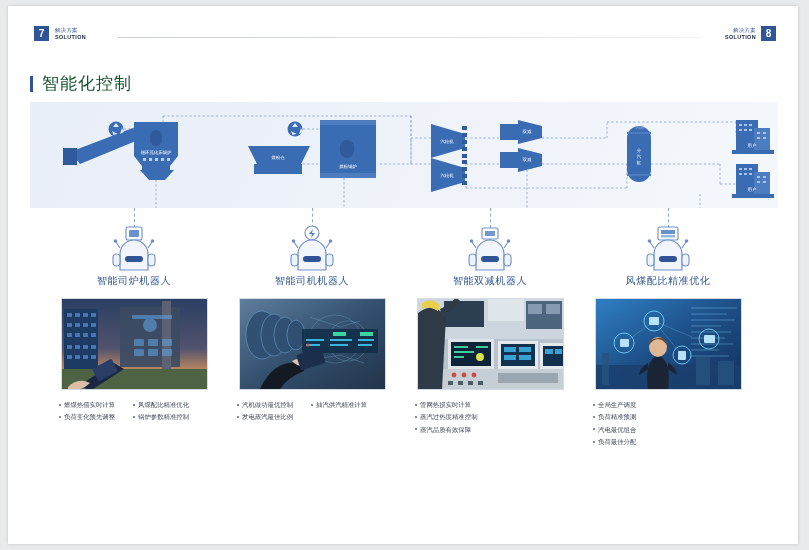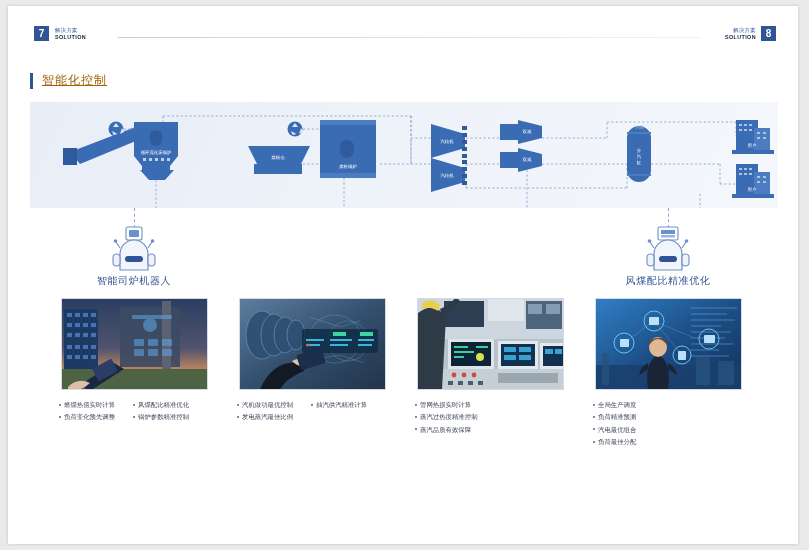--- a/index.html
+++ b/index.html
@@ -24,21 +24,21 @@
   .hdr-en{font-size:5.4px;color:#17243e;font-weight:bold;letter-spacing:.4px;line-height:1.25;}
   .hdr-rule{
     position:absolute;left:110px;top:31px;width:583px;height:1px;
     background:linear-gradient(to right,#c9cdd6,#e4e7ec 70%,#f2f3f6);
   }
   .hdr-right{position:absolute;right:22px;top:20px;display:flex;align-items:center;gap:5px;}
   .hdr-right .txt{text-align:right;}
   
   .sec-title{position:absolute;left:22px;top:66px;display:flex;align-items:center;gap:9px;}
   .sec-bar{width:3px;height:16px;background:#2f5596;}
-  .sec-txt{font-size:12px;color:#a16207;letter-spacing:1px;text-decoration:underline;}
+  .sec-txt{font-size:17px;color:#14532d;letter-spacing:1px;}
   
   .diagram{
     position:absolute;left:22px;top:96px;width:748px;height:106px;
     background:linear-gradient(115deg,#e8eef7 0%,#eef2f9 45%,#f4f7fb 100%);
     overflow:hidden;
   }
   .dg-svg{position:absolute;left:0;top:0;}
   
   .robots{position:absolute;left:22px;top:202px;width:748px;height:90px;}
   .robot{position:absolute;top:0;width:176px;text-align:center;}
@@ -256,21 +256,57 @@
           <circle cx="44.5" cy="15" r="1.8" fill="#6f8fc4"></circle>
           <path d="M12,44 v-16 a14,14 0 0 1 28,0 v16 z" fill="#f2f5fb" stroke="#6f8fc4" stroke-width="1.2"></path>
           <rect x="5" y="28" width="7" height="12" rx="3.5" fill="#eef2f9" stroke="#6f8fc4" stroke-width="1.1"></rect>
           <rect x="40" y="28" width="7" height="12" rx="3.5" fill="#eef2f9" stroke="#6f8fc4" stroke-width="1.1"></rect>
           <rect x="17" y="30" width="18" height="6" rx="3" fill="#2f5596"></rect>
         </svg>
       </div>
       <div class="lbl">智能司炉机器人</div>
     </div>
 
-
+    <div class="robot" style="left:194px">
+      <div class="stem"></div>
+      <div class="bot">
+        <svg width="52" height="46" viewBox="0 0 52 46">
+          <circle cx="26" cy="7" r="7" fill="#fff" stroke="#6f8fc4" stroke-width="1.1"></circle>
+          <path d="M27,3 l-4,5 h3 l-1,4 4,-5 h-3 z" fill="#4f7ec2"></path>
+          <path d="M26,14 v4" stroke="#6f8fc4" stroke-width="1.1"></path>
+          <path d="M12,22 l-4,-6 M40,22 l4,-6" stroke="#6f8fc4" stroke-width="1.1" fill="none"></path>
+          <circle cx="7.5" cy="15" r="1.8" fill="#6f8fc4"></circle>
+          <circle cx="44.5" cy="15" r="1.8" fill="#6f8fc4"></circle>
+          <path d="M12,44 v-16 a14,14 0 0 1 28,0 v16 z" fill="#f2f5fb" stroke="#6f8fc4" stroke-width="1.2"></path>
+          <rect x="5" y="28" width="7" height="12" rx="3.5" fill="#eef2f9" stroke="#6f8fc4" stroke-width="1.1"></rect>
+          <rect x="40" y="28" width="7" height="12" rx="3.5" fill="#eef2f9" stroke="#6f8fc4" stroke-width="1.1"></rect>
+          <rect x="17" y="30" width="18" height="6" rx="3" fill="#2f5596"></rect>
+        </svg>
+      </div>
+      <div class="lbl">智能司机机器人</div>
+    </div>
+
+    <div class="robot" style="left:372px">
+      <div class="stem"></div>
+      <div class="bot">
+        <svg width="52" height="46" viewBox="0 0 52 46">
+          <rect x="18" y="2" width="16" height="11" rx="1.5" fill="#fff" stroke="#6f8fc4" stroke-width="1.1"></rect>
+          <rect x="21" y="5" width="10" height="5" fill="#4f7ec2" opacity=".8"></rect>
+          <path d="M26,13 v5" stroke="#6f8fc4" stroke-width="1.1"></path>
+          <path d="M12,22 l-4,-6 M40,22 l4,-6" stroke="#6f8fc4" stroke-width="1.1" fill="none"></path>
+          <circle cx="7.5" cy="15" r="1.8" fill="#6f8fc4"></circle>
+          <circle cx="44.5" cy="15" r="1.8" fill="#6f8fc4"></circle>
+          <path d="M12,44 v-16 a14,14 0 0 1 28,0 v16 z" fill="#f2f5fb" stroke="#6f8fc4" stroke-width="1.2"></path>
+          <rect x="5" y="28" width="7" height="12" rx="3.5" fill="#eef2f9" stroke="#6f8fc4" stroke-width="1.1"></rect>
+          <rect x="40" y="28" width="7" height="12" rx="3.5" fill="#eef2f9" stroke="#6f8fc4" stroke-width="1.1"></rect>
+          <rect x="17" y="30" width="18" height="6" rx="3" fill="#2f5596"></rect>
+        </svg>
+      </div>
+      <div class="lbl">智能双减机器人</div>
+    </div>
 
     <div class="robot" style="left:550px">
       <div class="stem"></div>
       <div class="bot">
         <svg width="52" height="46" viewBox="0 0 52 46">
           <rect x="16" y="1" width="20" height="13" rx="1.5" fill="#fff" stroke="#6f8fc4" stroke-width="1.1"></rect>
           <rect x="19" y="4" width="14" height="4" fill="#4f7ec2" opacity=".85"></rect>
           <rect x="19" y="9" width="14" height="2.5" fill="#9ab7de"></rect>
           <path d="M26,14 v4" stroke="#6f8fc4" stroke-width="1.1"></path>
           <path d="M12,22 l-4,-6 M40,22 l4,-6" stroke="#6f8fc4" stroke-width="1.1" fill="none"></path>

